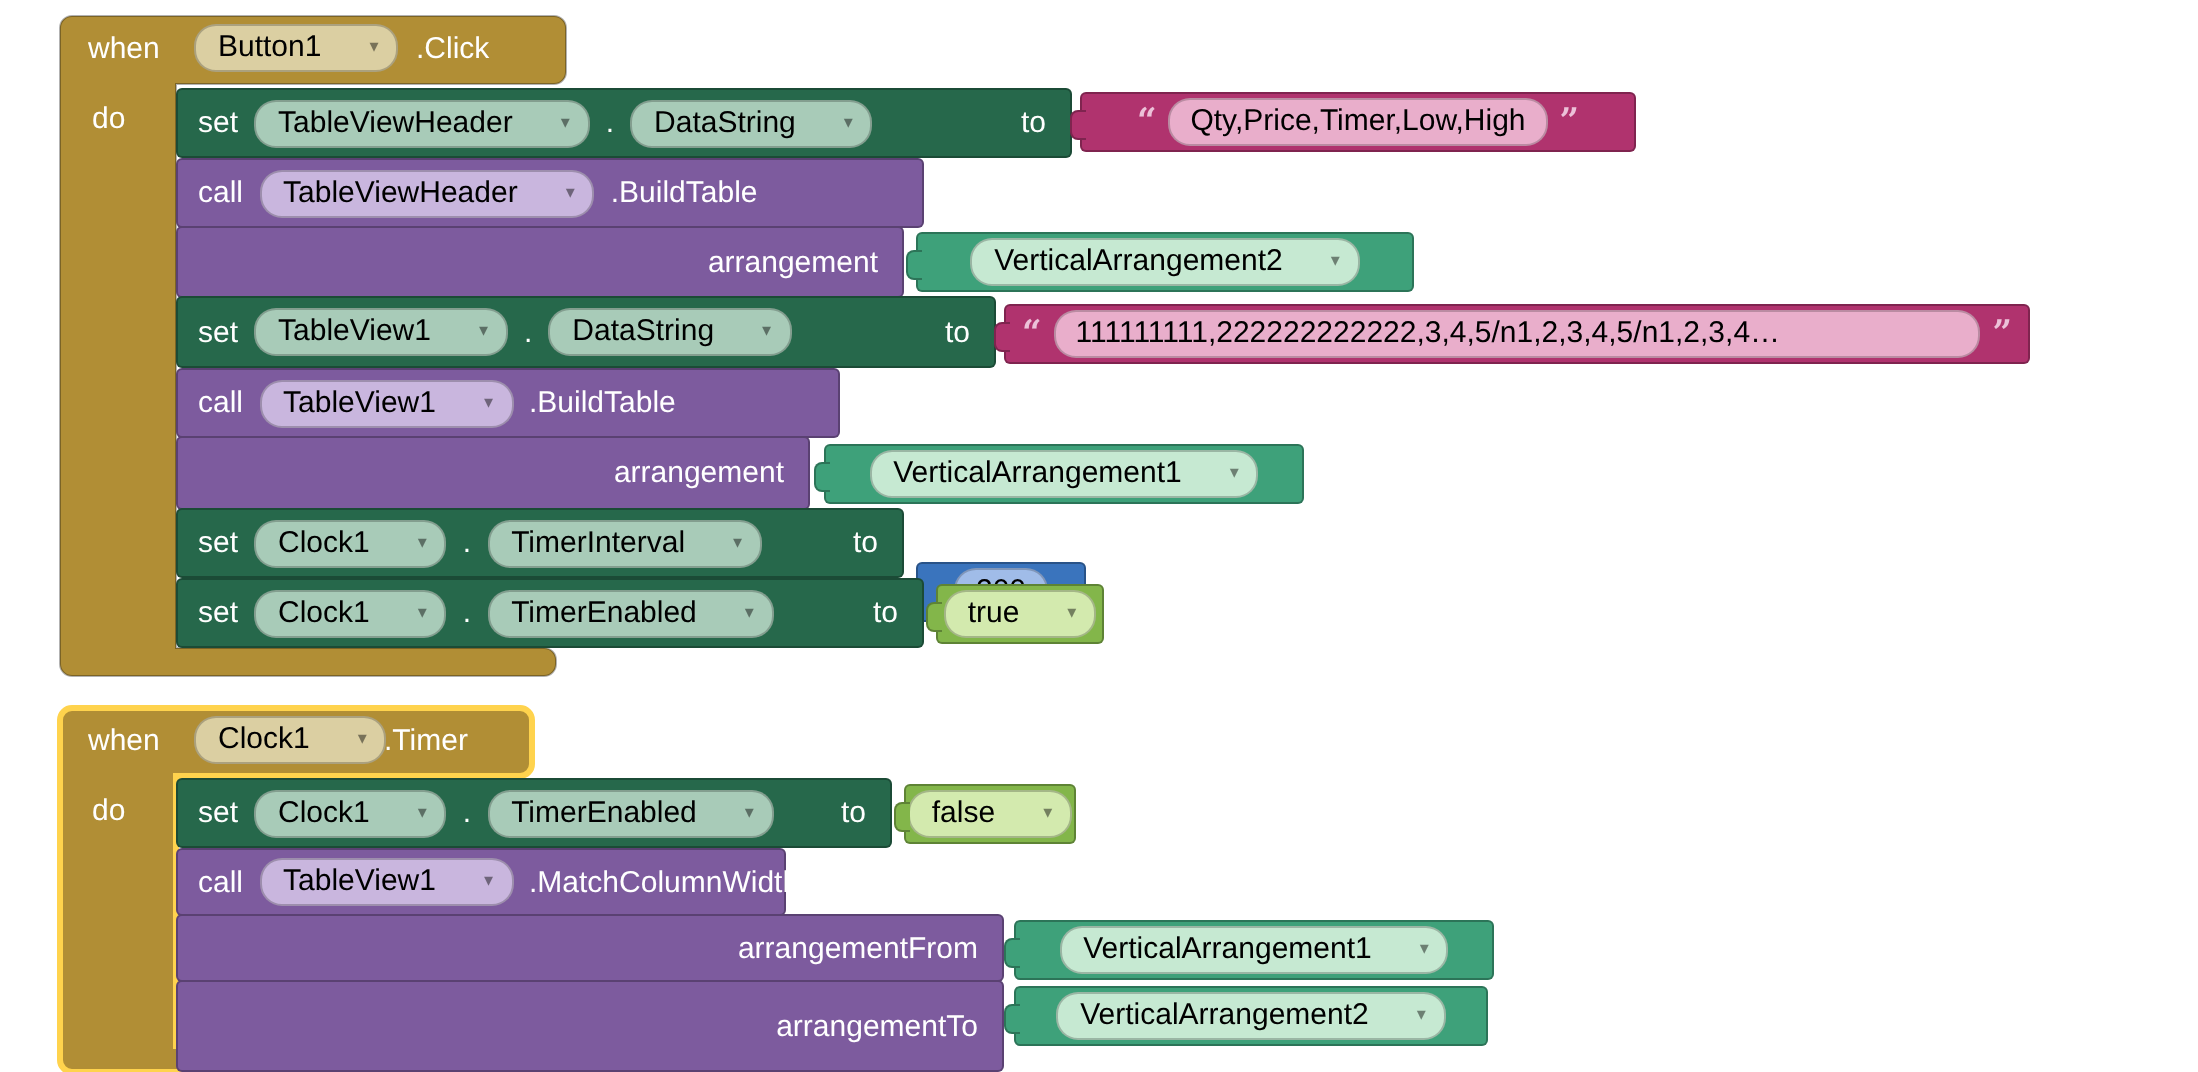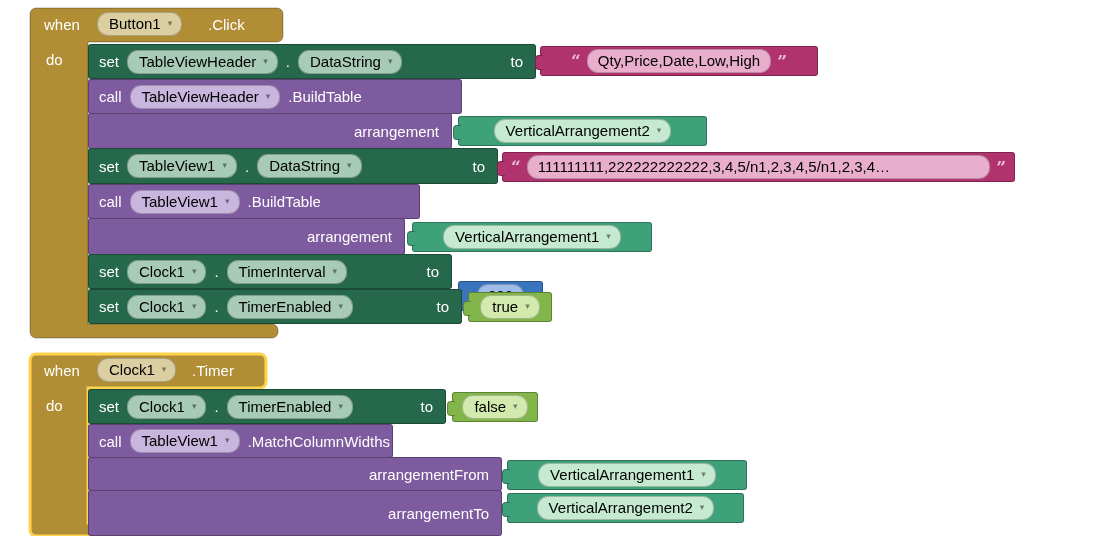--- a/index.html
+++ b/index.html
@@ -12,21 +12,21 @@
   .kw{color:#ffffff;font-size:15px;white-space:nowrap;}
   .row{
     position:absolute;display:flex;align-items:center;gap:8px;
     padding:0 12px 0 10px;box-sizing:border-box;color:#fff;font-size:15px;
     border:1px solid rgba(0,0,0,0.28);border-radius:3px;
   }
   .green{background:#26684B;}
   .purple{background:#7D5B9E;}
   .pend{justify-content:flex-end;padding-right:12px;}
   .dd{
-    display:inline-flex;align-items:center;gap:7px;border-radius:11px;
+    display:inline-flex;align-items:center;gap:24px;border-radius:11px;
     padding:2px 9px 3px 11px;color:#000;font-size:15px;
     border:1px solid rgba(0,0,0,0.22);white-space:nowrap;
   }
   .dd-gold{background:#DBCFA2;}
   .dd-green{background:#A8CBB8;}
   .dd-purple{background:#C9B6DE;}
   .dd-mint{background:#C6E9D2;}
   .dd-blue{background:#A0BCE8;}
   .dd-lime{background:#D3EAAE;text-align:center;}
   .arw{font-size:9px;color:rgba(0,0,0,0.45);line-height:1;}
@@ -78,21 +78,21 @@
     </span>
     <span class="kw">.</span>
     <span class="dd dd-green">
       <span>DataString</span>
       <span class="arw">▾</span>
     </span>
     <span class="kw to">to</span>
   </div>
   <div class="val pinkblk" style="left:540px;top:46px;width:278px;height:30px;">
     <span class="quote">“</span>
-    <span class="pill pill-pink">Qty,Price,Date,Low,High</span>
+    <span class="pill pill-pink">Qty,Price,Timer,Low,High</span>
     <span class="quote">”</span>
   </div>
 
   <div class="row purple" style="left:88px;top:79px;width:374px;height:35px;">
     <span class="kw">call</span>
     <span class="dd dd-purple">
       <span>TableViewHeader</span>
       <span class="arw">▾</span>
     </span>
     <span class="kw">.BuildTable</span>

